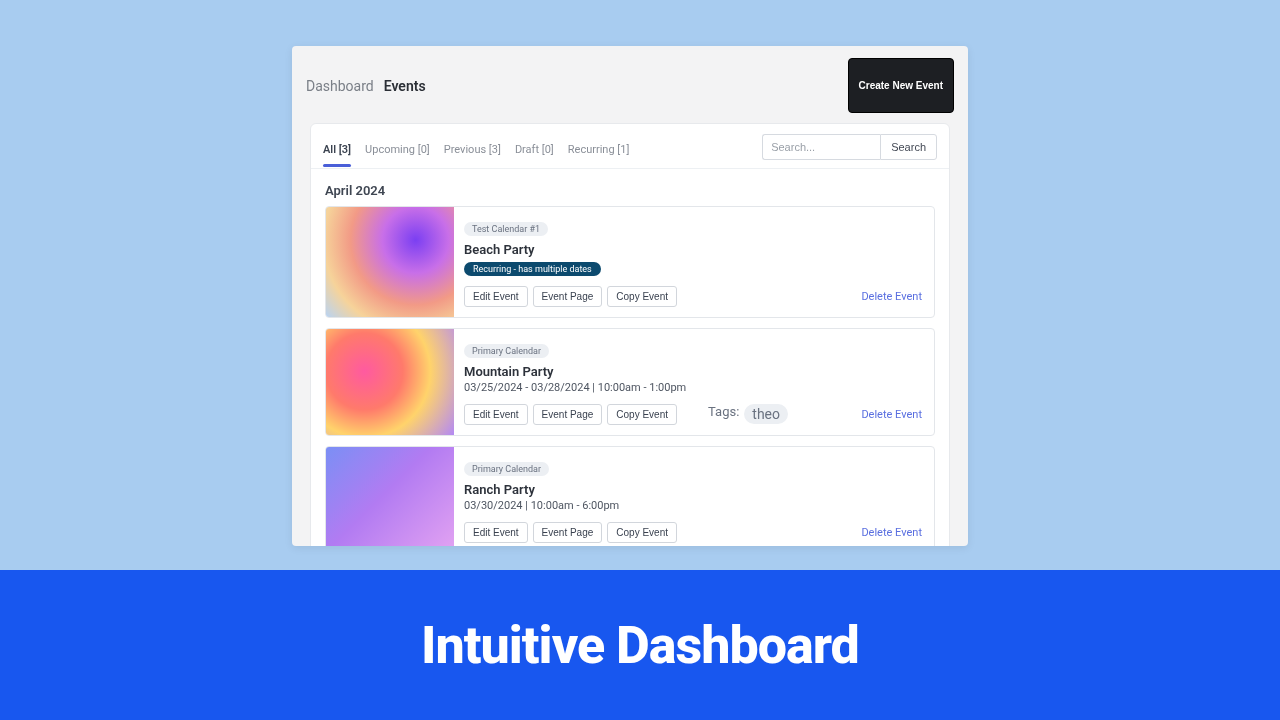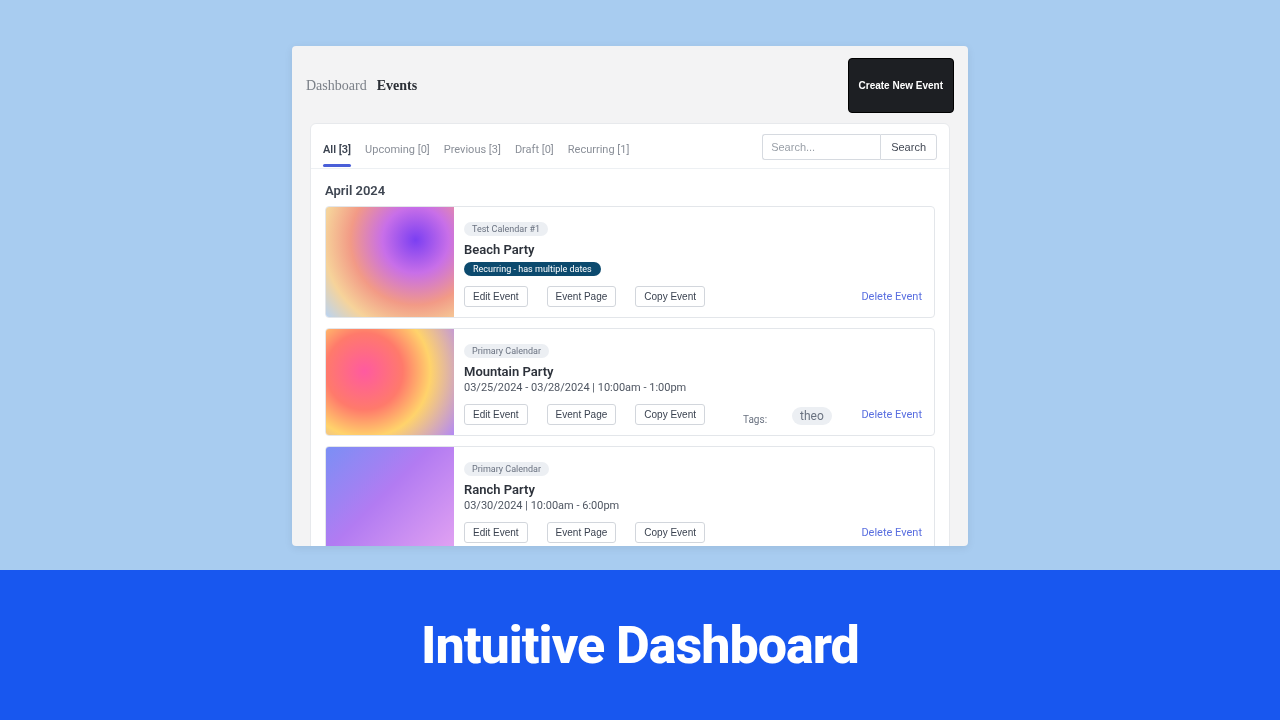--- a/index.html
+++ b/index.html
@@ -17,21 +17,21 @@
     box-shadow: 0 2px 8px rgba(0,0,0,0.08);
     overflow: hidden;
   }
 
   .topbar {
     display: flex;
     align-items: center;
     justify-content: space-between;
     padding: 12px 14px 10px 14px;
   }
-  .breadcrumb { display: flex; gap: 10px; align-items: baseline; font-family: Liberation Serif, serif; }
+  .breadcrumb { display: flex; gap: 10px; align-items: baseline; }
   .crumb { font-size: 14px; color: #7a7f87; }
   .crumb.active { color: #2b2f36; font-weight: 600; }
 
   .create-btn {
     background: #1d1f23;
     color: #fff;
     border: 1px solid #000;
     border-radius: 4px;
     padding: 21px 10px;
     font-size: 10px;
@@ -134,39 +134,39 @@
     display: inline-block;
     font-size: 9px;
     background: #0c4a6e;
     color: #fff;
     border-radius: 10px;
     padding: 2px 9px;
     margin-top: 5px;
   }
 
   .card-footer { display: flex; align-items: center; justify-content: space-between; margin-top: 10px; }
-  .btn-group { display: flex; gap: 19px; align-items: flex-end; }
+  .btn-group { display: flex; gap: 5px; align-items: flex-start; }
   .btn {
     font-size: 10px;
     color: #3a4250;
     background: #fff;
     border: 1px solid #d2d6dc;
     border-radius: 3px;
     padding: 4px 8px;
     cursor: pointer;
   }
-  .tags-label { font-size: 10px; color: #6a7280; margin-left: 19px; }
+  .tags-label { font-size: 13px; color: #6a7280; margin-left: 26px; }
   .tag {
     display: inline-block;
-    font-size: 12px;
+    font-size: 14px;
     background: #eceff3;
     color: #6a7280;
     border-radius: 10px;
     padding: 2px 8px;
-    margin-left: 6px;
+    margin-left: 0;
   }
   .delete-link { font-size: 11px; color: #5a6fe0; cursor: pointer; }
 
   .banner {
     position: absolute;
     left: 0; right: 0; bottom: 0;
     height: 150px;
     background: #1857ef;
     display: flex;
     align-items: center;

